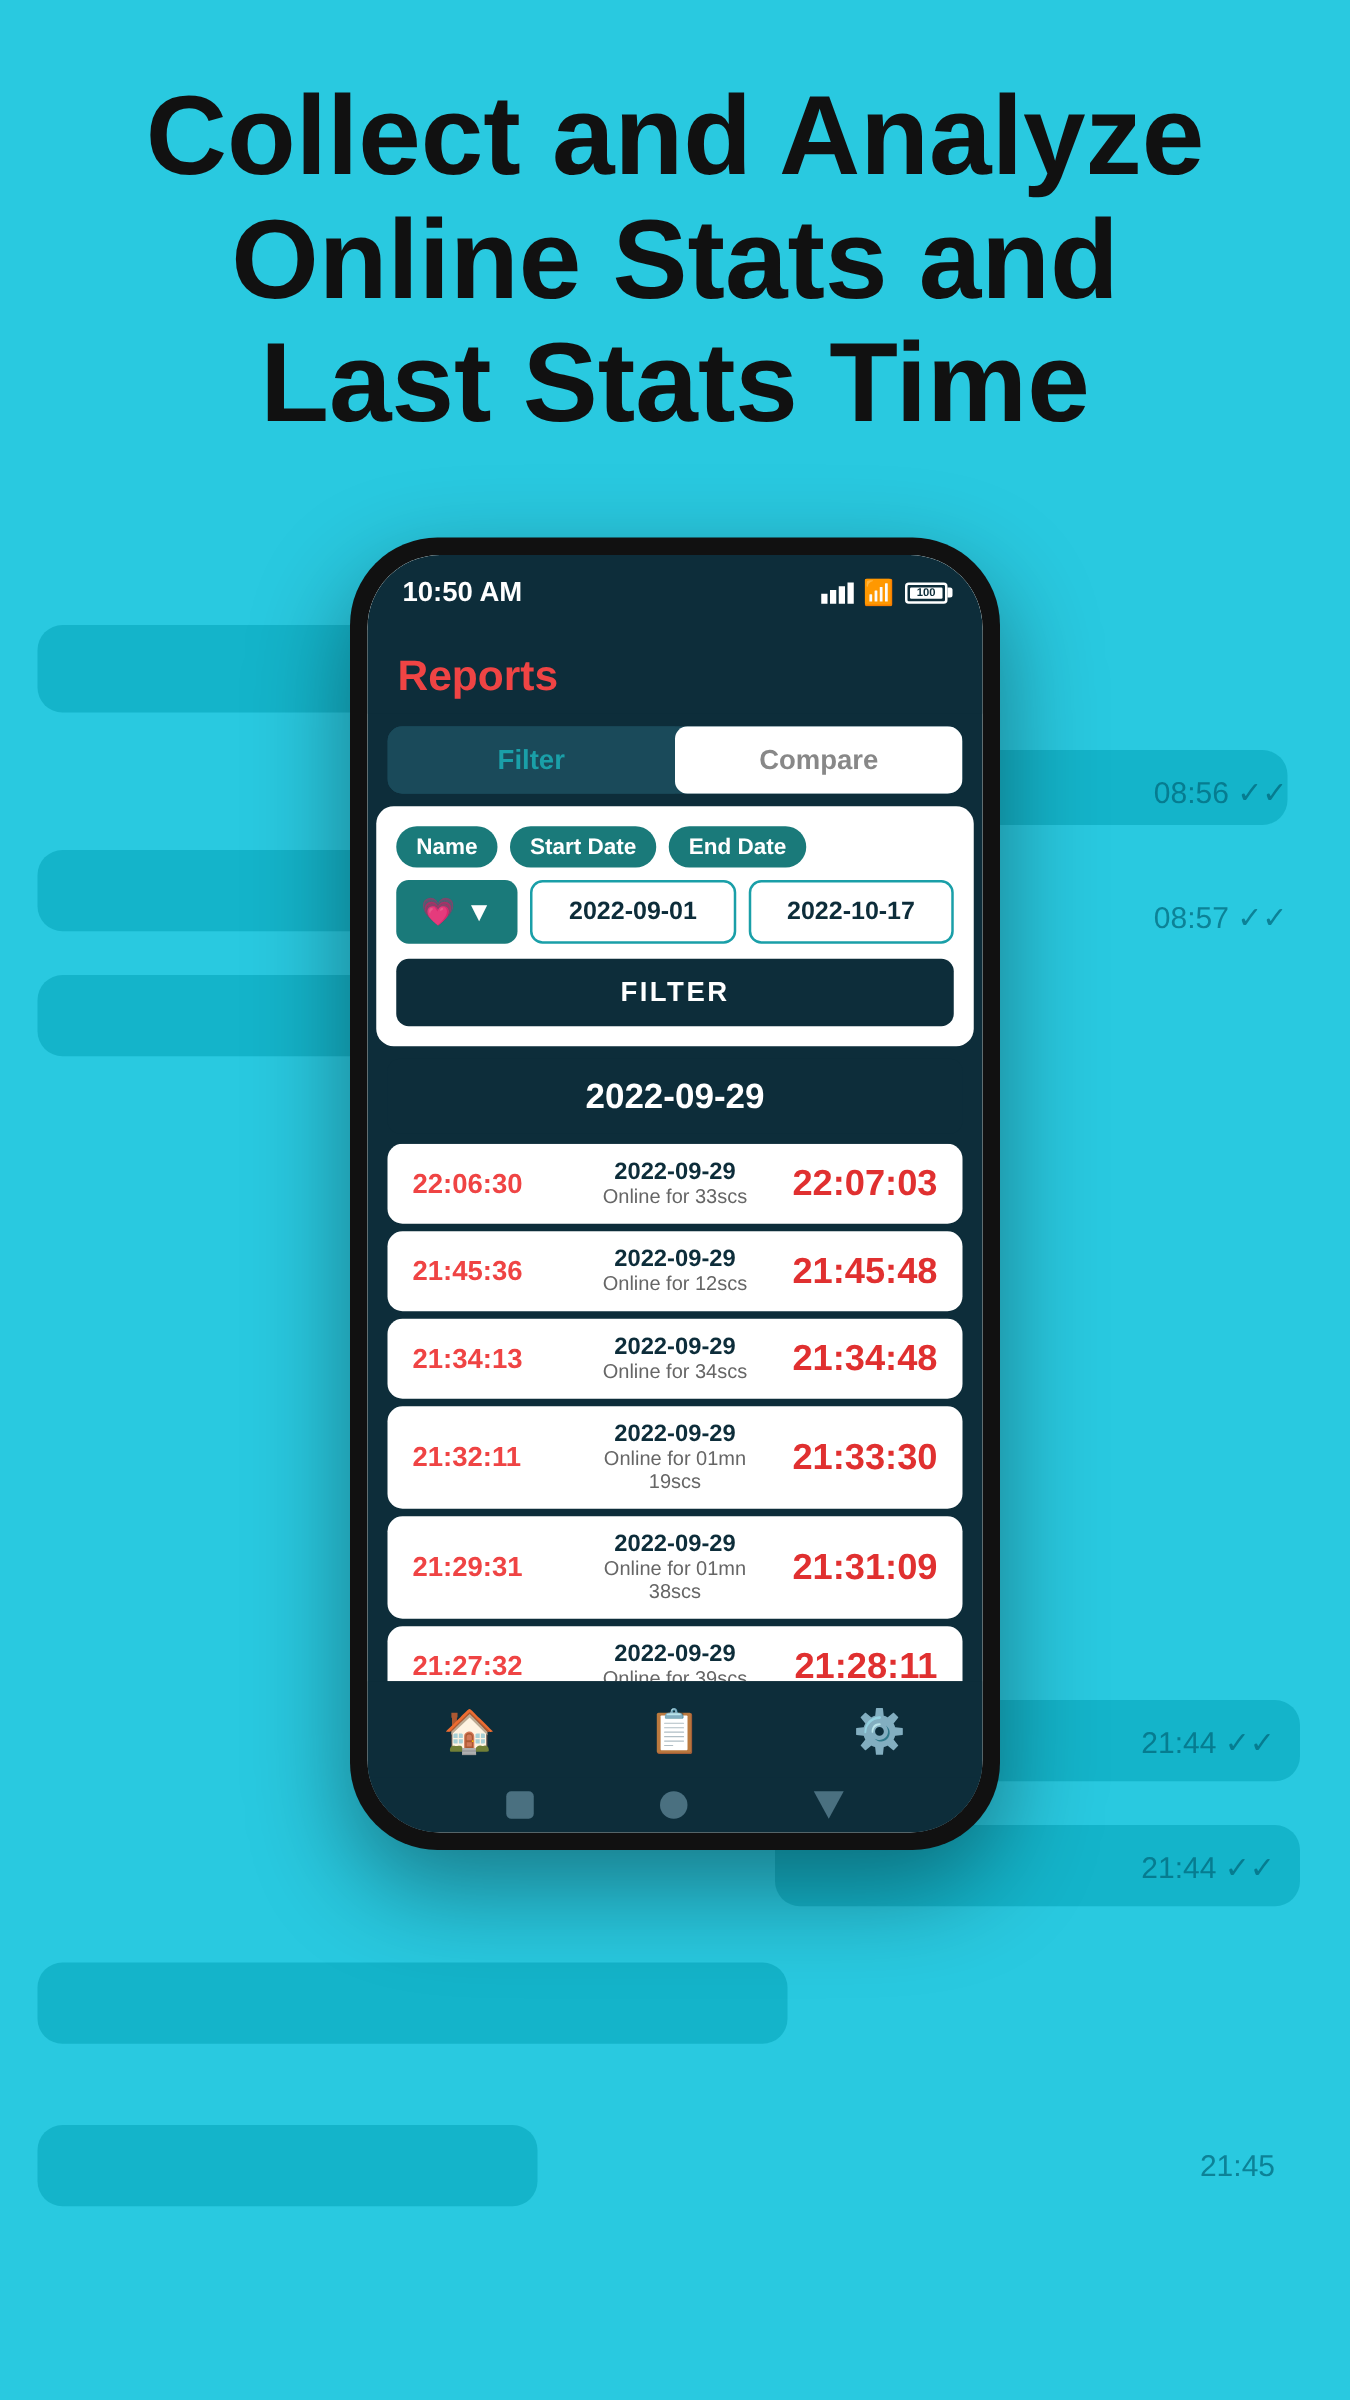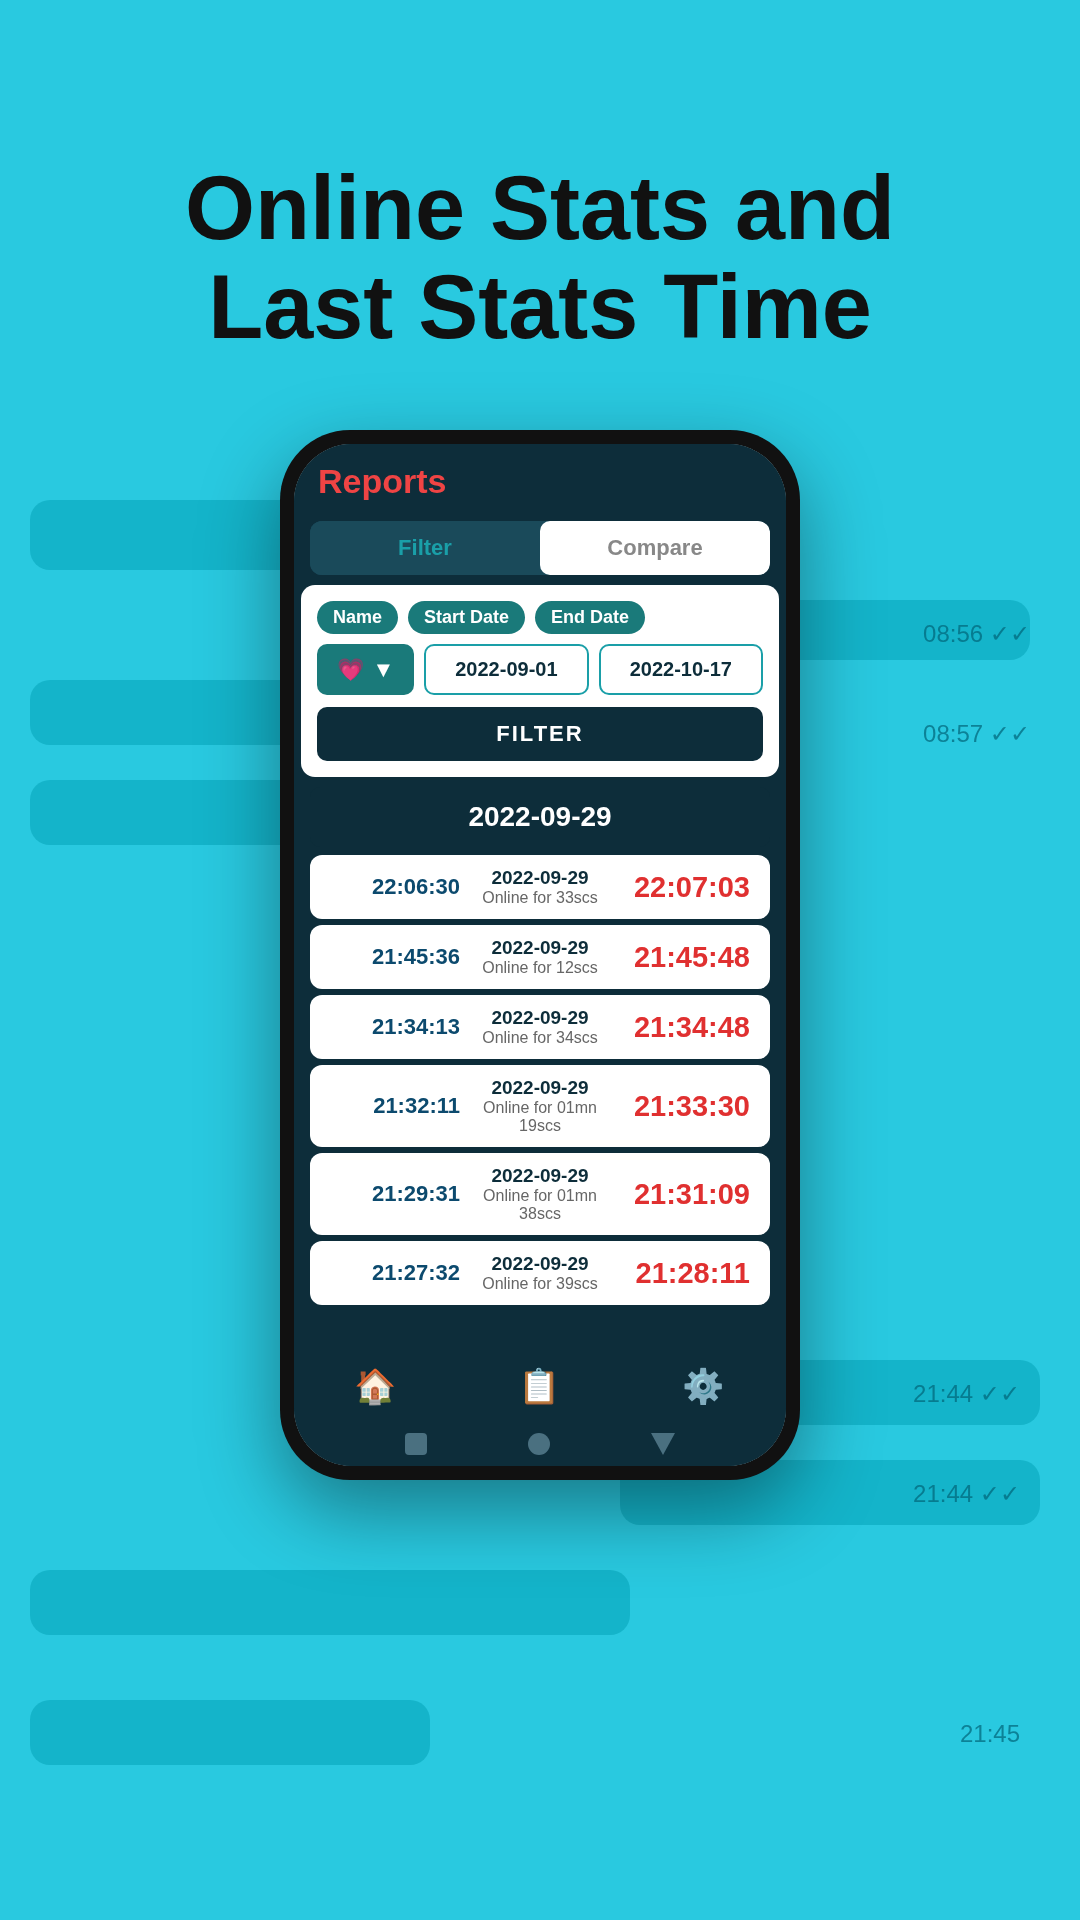--- a/index.html
+++ b/index.html
@@ -232,25 +232,24 @@
     .record-item {
       background: white;
       border-radius: 12px;
       padding: 12px 20px;
       display: flex;
       align-items: center;
       justify-content: space-between;
     }
 
     .record-start {
-      color: #0c4a6e;
+      color: #ef4444;
       font-size: 22px;
       font-weight: 700;
       width: 130px;
-      text-align: right;
     }
 
     .record-middle {
       text-align: center;
       flex: 1;
     }
 
     .record-date {
       color: #0d2d3a;
       font-size: 19px;
@@ -380,29 +379,44 @@
 <div class="chat-bubble" style="top:1360px;left:620px;width:420px;height:65px;"></div>
 <div class="chat-bubble" style="top:1460px;left:620px;width:420px;height:65px;"></div>
 <div class="chat-bubble" style="top:1570px;left:30px;width:600px;height:65px;"></div>
 <div class="chat-bubble" style="top:1700px;left:30px;width:400px;height:65px;"></div>
 
 <div style="position:absolute;top:1380px;right:60px;color:rgba(0,100,120,0.7);font-size:24px;">21:44 ✓✓</div>
 <div style="position:absolute;top:1480px;right:60px;color:rgba(0,100,120,0.7);font-size:24px;">21:44 ✓✓</div>
 <div style="position:absolute;top:1720px;right:60px;color:rgba(0,100,120,0.7);font-size:24px;">21:45</div>
 
 <div class="headline">
-  <br>
+  <span>Collect and Analyze</span><br>
   <span>Online Stats and</span><br>
   <span>Last Stats Time</span>
 </div>
 
 <div class="phone-wrap">
   <div class="phone-outer">
     <div class="phone-screen">
 
+      <div class="phone-notch-bar">
+        <span class="notch-time">10:50 AM</span>
+        <div class="notch-icons">
+          <div class="signal-bars">
+            <div class="bar" style="height:8px;"></div>
+            <div class="bar" style="height:11px;"></div>
+            <div class="bar" style="height:14px;"></div>
+            <div class="bar" style="height:17px;"></div>
+          </div>
+          <span class="wifi-icon">📶</span>
+          <div class="battery-icon">
+            <div class="battery-fill">100</div>
+          </div>
+        </div>
+      </div>
 
       <div class="app-content">
 
         <div class="app-header">
           <div class="app-title">Reports</div>
         </div>
 
         <div class="tab-bar">
           <div class="tab-item active">
             <span>Filter</span>

